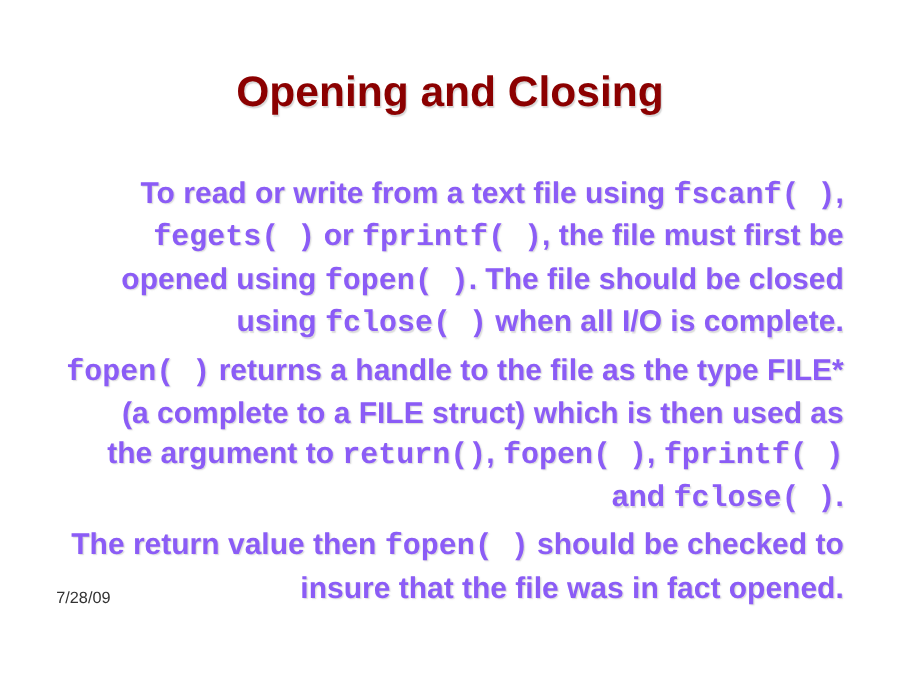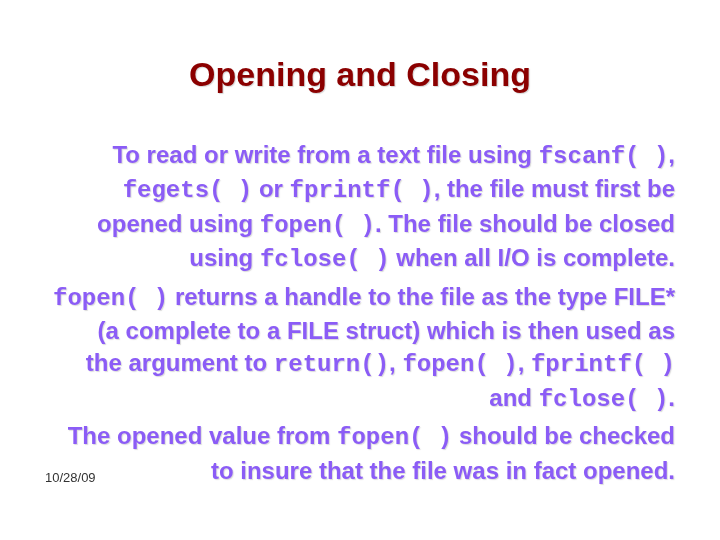--- a/index.html
+++ b/index.html
@@ -62,18 +62,18 @@
   <h1 class="title">Opening and Closing</h1>
 
   <div class="body-text">
     <p>
       <span>To read or write from a text file using </span><span class="code">fscanf( )</span><span>, </span><span class="code">fegets( )</span><span> or </span><span class="code">fprintf( )</span><span>, the file must first be opened using </span><span class="code">fopen( )</span><span>. The file should be closed using </span><span class="code">fclose( )</span><span> when all I/O is complete.</span>
     </p>
     <p>
       <span class="code">fopen( )</span><span> returns a handle to the file as the type FILE* (a complete to a FILE struct) which is then used as the argument to </span><span class="code">return()</span><span>, </span><span class="code">fopen( )</span><span>, </span><span class="code">fprintf( )</span><span> and </span><span class="code">fclose( )</span><span>.</span>
     </p>
     <p>
-      <span>The opened value from </span><span class="code">fopen( )</span><span> should be checked to insure that the file was in fact opened.</span>
+      <span>The return value then </span><span class="code">fopen( )</span><span> should be checked to insure that the file was in fact opened.</span>
     </p>
   </div>
 
-  <div class="footer-date">10/28/09</div>
+  <div class="footer-date">7/28/09</div>
 </div>
 
 </body></html>

